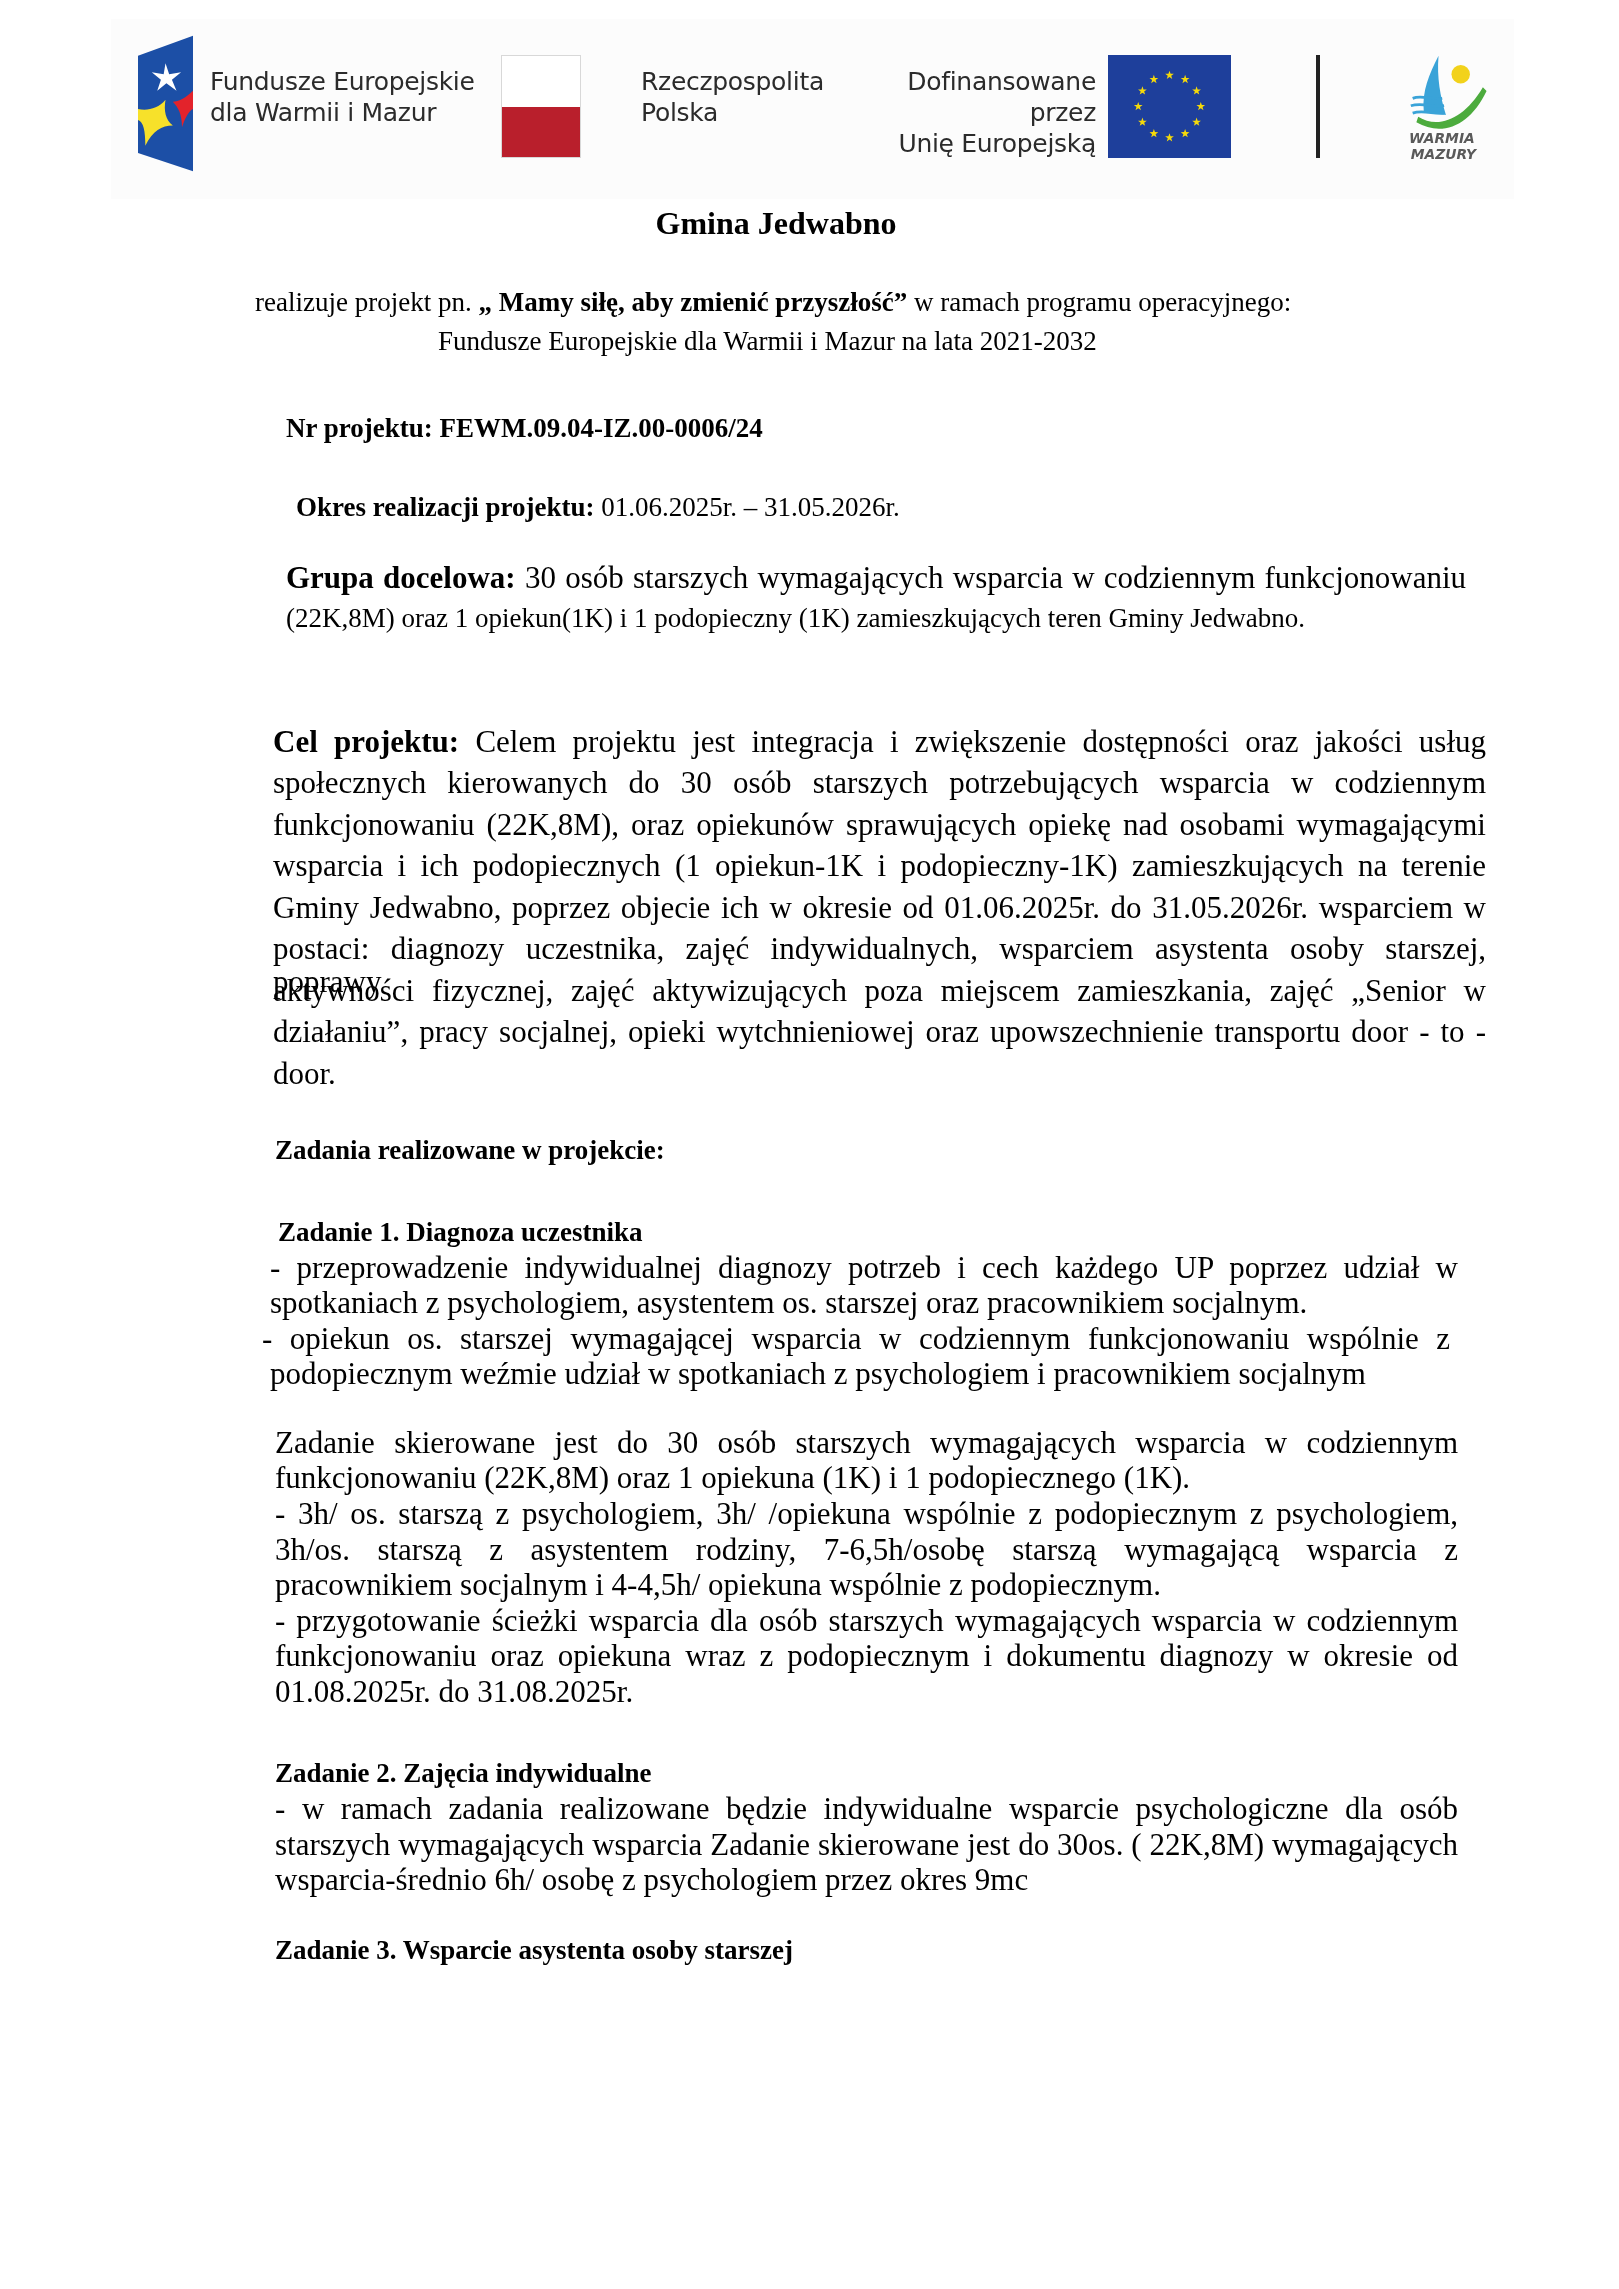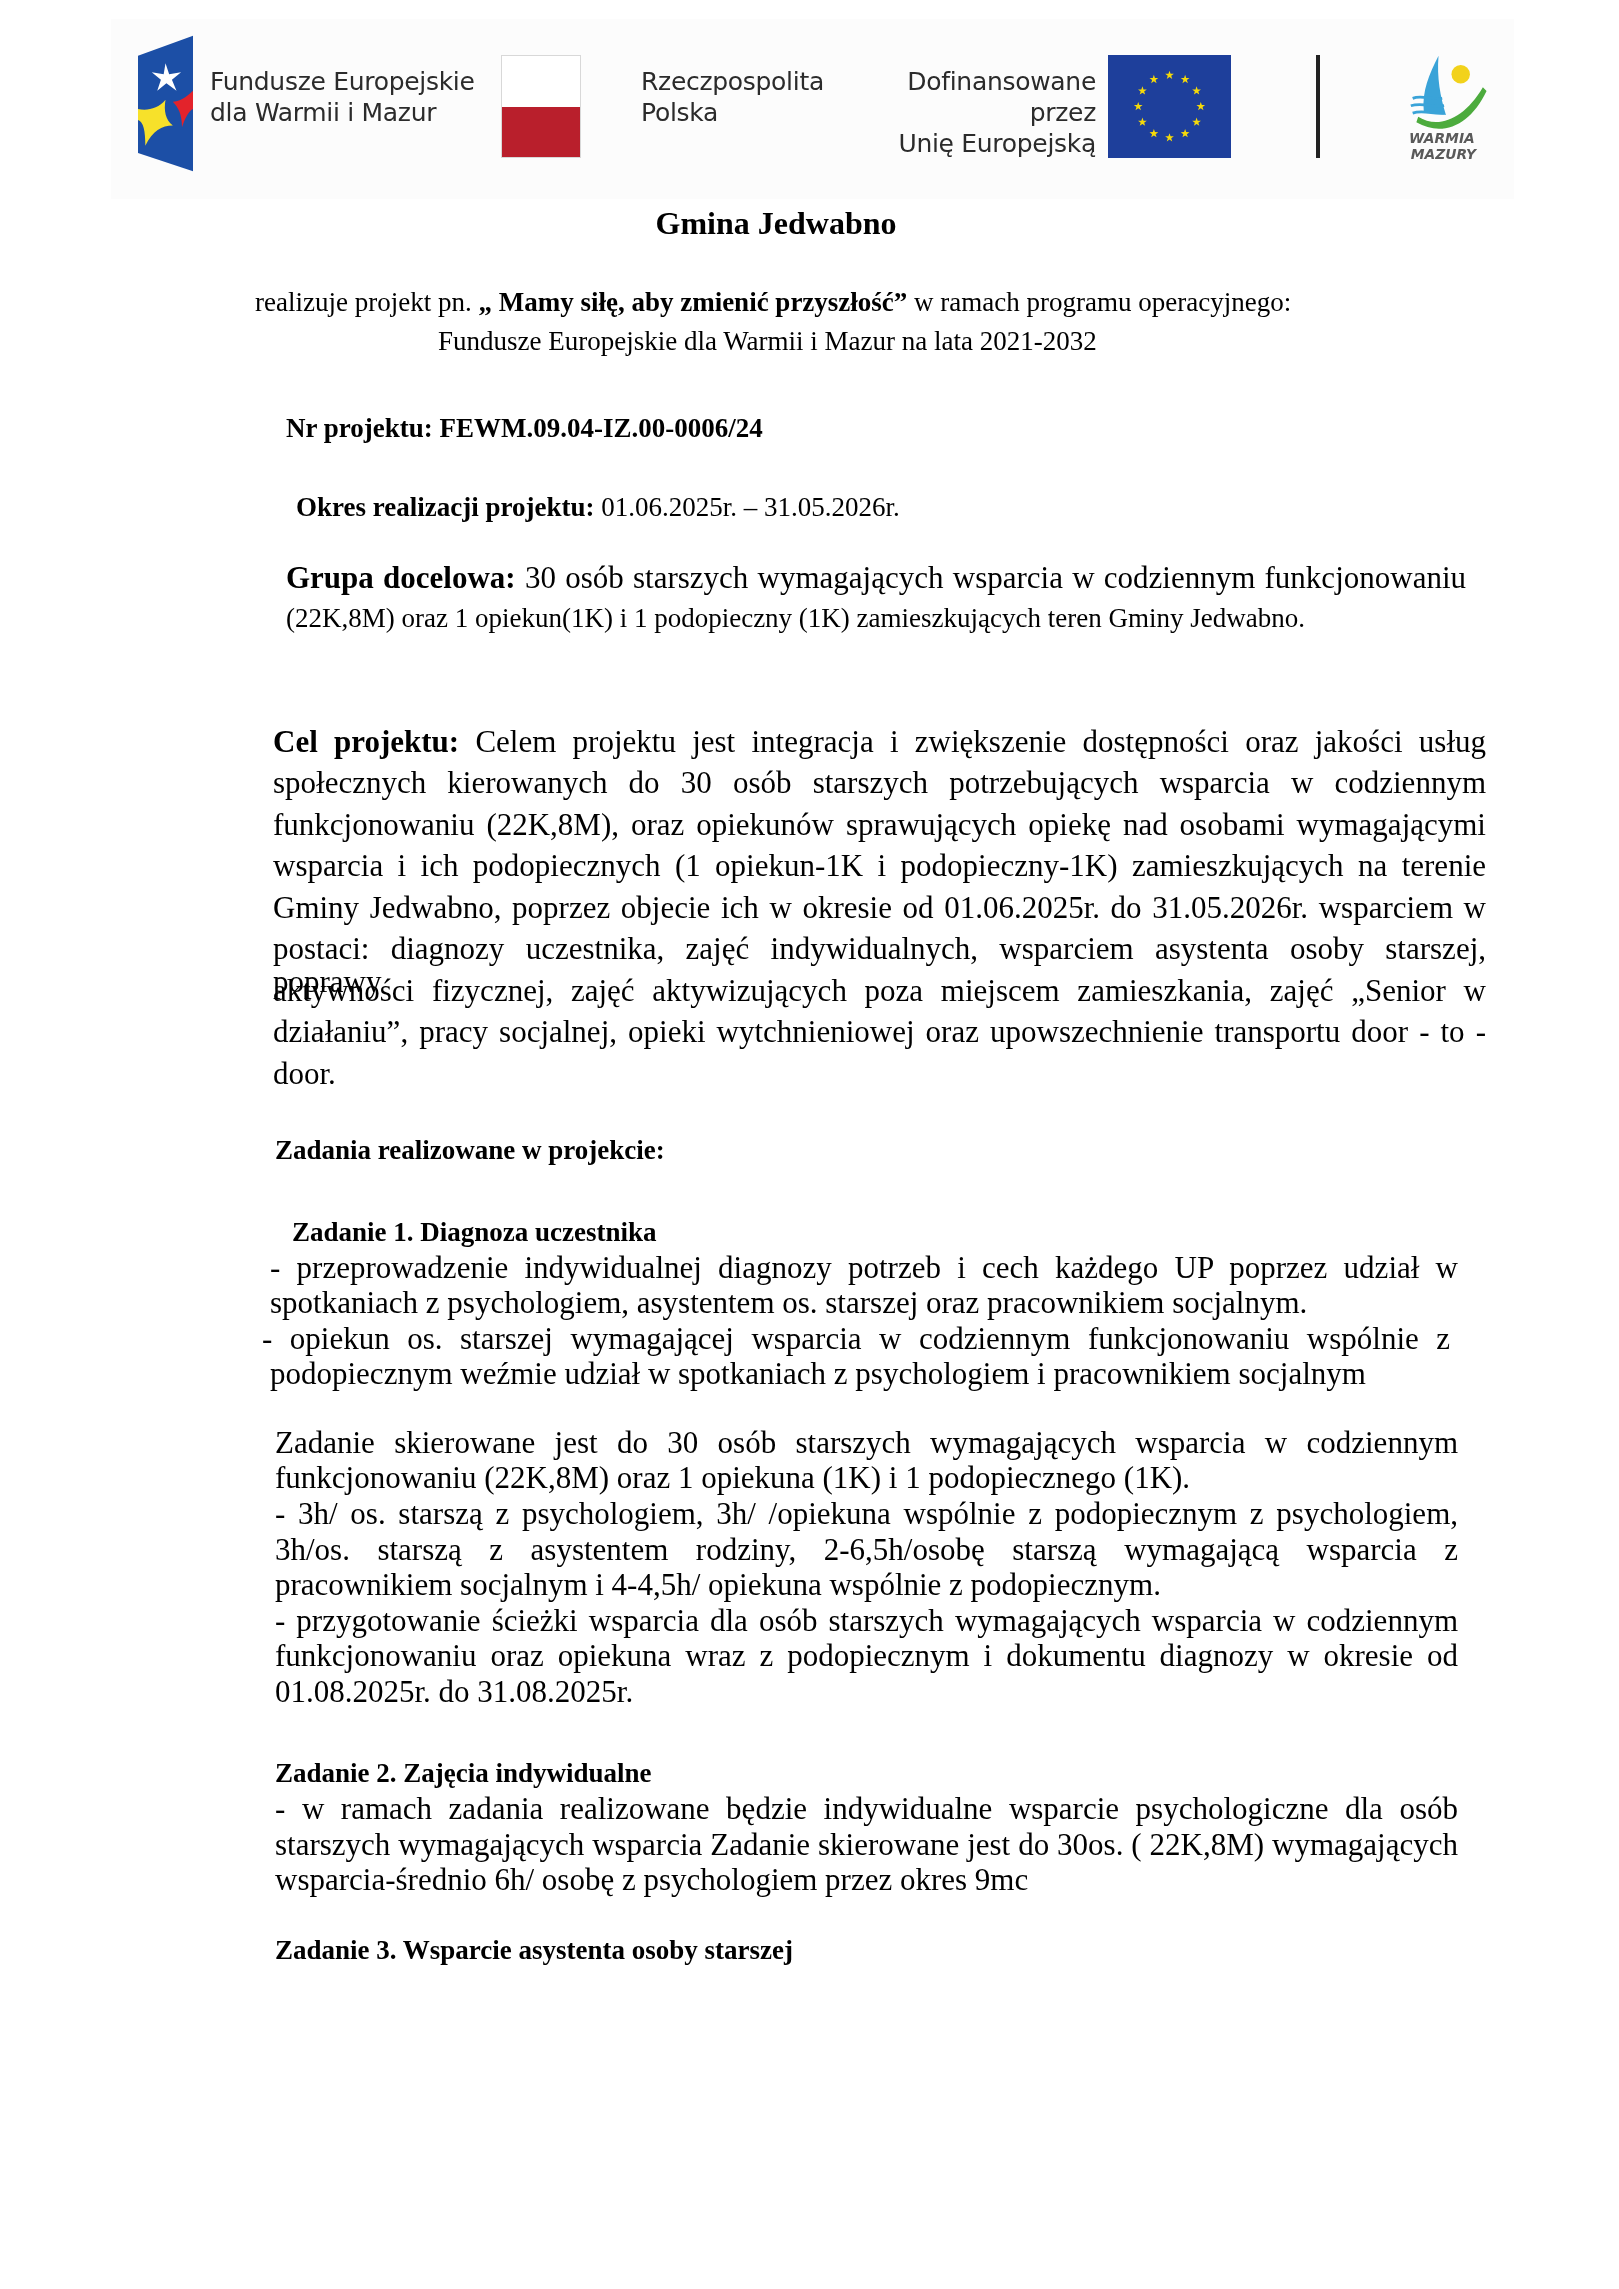--- a/index.html
+++ b/index.html
@@ -102,32 +102,32 @@
     <div class="just" style="left: 273px; top: 849px; width: 1213px; line-height: 33px;">wsparcia i ich podopiecznych (1 opiekun-1K i podopieczny-1K) zamieszkujących na terenie</div>
     <div class="just" style="left: 273px; top: 891px; width: 1213px; line-height: 33px;">Gminy Jedwabno, poprzez objecie ich  w okresie od 01.06.2025r. do 31.05.2026r. wsparciem w</div>
     <div class="just" style="left: 273px; top: 932px; width: 1213px; line-height: 33px;">postaci: diagnozy uczestnika, zajęć indywidualnych, wsparciem asystenta osoby starszej, poprawy</div>
     <div class="just" style="left: 273px; top: 974px; width: 1213px; line-height: 33px;">aktywności fizycznej, zajęć aktywizujących poza miejscem zamieszkania, zajęć „Senior w</div>
     <div class="just" style="left: 273px; top: 1015px; width: 1213px; line-height: 33px;">działaniu”, pracy socjalnej, opieki wytchnieniowej oraz upowszechnienie transportu door - to -</div>
     <div class="just just-last" style="left: 273px; top: 1057px; width: 1213px; line-height: 33px;">door.</div>
   </div>
 
 <div class="line b" style="left:275px; top:1134px;">Zadania realizowane w projekcie:</div>
 
-<div class="line b" style="left:292px; top:1216px;">Zadanie 1. Diagnoza uczestnika</div>
+<div class="line b" style="left:278px; top:1216px;">Zadanie 1. Diagnoza uczestnika</div>
 <div id="task1-block">
     <div class="just" style="left: 270px; top: 1251px; width: 1188px; line-height: 33px;">- przeprowadzenie indywidualnej diagnozy potrzeb i cech każdego UP poprzez udział w</div>
     <div class="just just-last" style="left: 270px; top: 1286px; width: 1188px; line-height: 33px;">spotkaniach z psychologiem, asystentem os. starszej  oraz pracownikiem socjalnym.</div>
     <div class="just" style="left: 254px; top: 1322px; width: 1188px; line-height: 33px; margin-left: 8px;">- opiekun os. starszej wymagającej wsparcia w codziennym funkcjonowaniu wspólnie z</div>
     <div class="just just-last" style="left: 270px; top: 1357px; width: 1188px; line-height: 33px;">podopiecznym weźmie udział w spotkaniach z psychologiem i pracownikiem socjalnym</div>
   </div>
 <div id="task1-block2">
     <div class="just" style="left: 275px; top: 1426px; width: 1183px; line-height: 33px;">Zadanie skierowane jest do 30 osób starszych wymagających wsparcia w codziennym</div>
     <div class="just just-last" style="left: 275px; top: 1461px; width: 1183px; line-height: 33px;">funkcjonowaniu (22K,8M) oraz 1 opiekuna (1K) i 1 podopiecznego (1K).</div>
     <div class="just" style="left: 275px; top: 1497px; width: 1183px; line-height: 33px;">- 3h/ os. starszą z psychologiem, 3h/ /opiekuna wspólnie z podopiecznym z psychologiem,</div>
-    <div class="just" style="left: 275px; top: 1533px; width: 1183px; line-height: 33px;">3h/os. starszą z asystentem rodziny, 2-6,5h/osobę starszą wymagającą wsparcia z</div>
+    <div class="just" style="left: 275px; top: 1533px; width: 1183px; line-height: 33px;">3h/os. starszą z asystentem rodziny, 7-6,5h/osobę starszą wymagającą wsparcia z</div>
     <div class="just just-last" style="left: 275px; top: 1568px; width: 1183px; line-height: 33px;">pracownikiem socjalnym i 4-4,5h/ opiekuna wspólnie z podopiecznym.</div>
     <div class="just" style="left: 275px; top: 1604px; width: 1183px; line-height: 33px;">- przygotowanie ścieżki wsparcia dla osób starszych wymagających wsparcia w codziennym</div>
     <div class="just" style="left: 275px; top: 1639px; width: 1183px; line-height: 33px;">funkcjonowaniu oraz  opiekuna wraz z podopiecznym i dokumentu diagnozy w okresie od</div>
     <div class="just just-last" style="left: 275px; top: 1675px; width: 1183px; line-height: 33px;">01.08.2025r. do 31.08.2025r.</div>
   </div>
 
 <div class="line b" style="left:275px; top:1757px;">Zadanie 2. Zajęcia indywidualne</div>
 <div id="task2-block">
     <div class="just" style="left: 275px; top: 1792px; width: 1183px; line-height: 33px;"> - w ramach zadania realizowane będzie indywidualne wsparcie psychologiczne  dla osób</div>
     <div class="just" style="left: 275px; top: 1828px; width: 1183px; line-height: 33px;">starszych wymagających wsparcia Zadanie skierowane jest do 30os. ( 22K,8M) wymagających</div>

